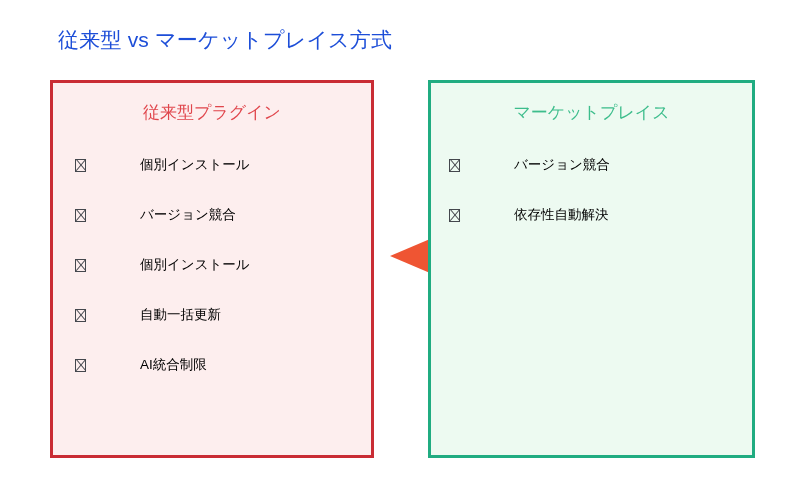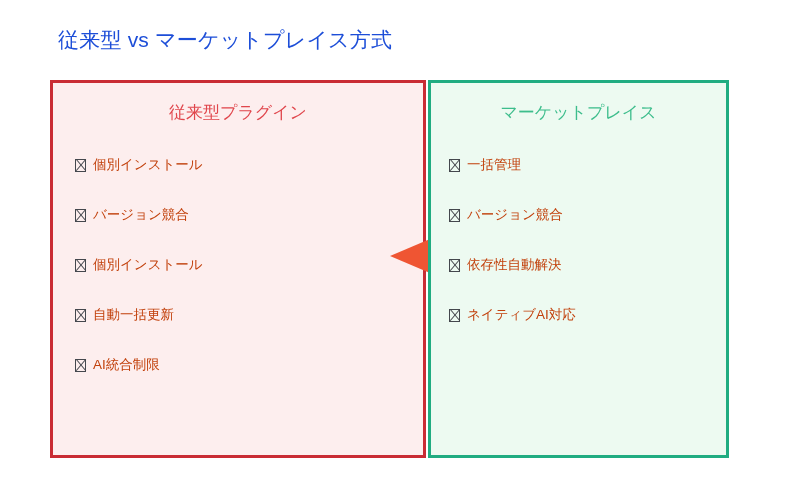--- a/index.html
+++ b/index.html
@@ -37,27 +37,27 @@
   .panel {
     position: absolute;
     top: 80px;
     height: 378px;
     box-sizing: border-box;
     border-style: solid;
     border-width: 3px;
   }
   #panel-legacy {
     left: 50px;
-    width: 376px;
+    width: 324px;
     background: #fdeeee;
     border-color: #c92c34;
   }
   #panel-marketplace {
     left: 428px;
-    width: 301px;
+    width: 327px;
     background: #edfaf1;
     border-color: #20ac81;
   }
 
   .panel-title {
     position: absolute;
     left: 0;
     top: 18px;
     width: 100%;
     text-align: center;
@@ -83,22 +83,23 @@
     list-style: none;
   }
   .feature-item {
     display: flex;
     align-items: center;
     height: 20px;
     margin: 0 0 30px 0;
     padding: 0;
     font-size: 13.5px;
     line-height: 20px;
-    color: #c2410c;
+    color: #000000;
     white-space: nowrap;
+    gap: 47px;
   }
   #panel-legacy .feature-item { padding-left: 22px; }
   #panel-marketplace .feature-item { padding-left: 18px; }
 
   .tofu-icon {
     display: inline-block;
     position: relative;
     width: 11px;
     height: 13px;
     box-sizing: border-box;
@@ -167,30 +168,22 @@
     </ul>
   </div>
 
   <div id="flow-arrow"></div>
 
   <div class="panel" id="panel-marketplace">
     <div class="panel-title">マーケットプレイス</div>
     <ul class="feature-list">
       <li class="feature-item">
         <span class="tofu-icon"></span>
-        <span class="feature-label">一括管理</span>
-      </li>
-      <li class="feature-item">
-        <span class="tofu-icon"></span>
         <span class="feature-label">バージョン競合</span>
       </li>
       <li class="feature-item">
         <span class="tofu-icon"></span>
         <span class="feature-label">依存性自動解決</span>
-      </li>
-      <li class="feature-item">
-        <span class="tofu-icon"></span>
-        <span class="feature-label">ネイティブAI対応</span>
       </li>
     </ul>
   </div>
 
 </div>
 
 </body></html>

